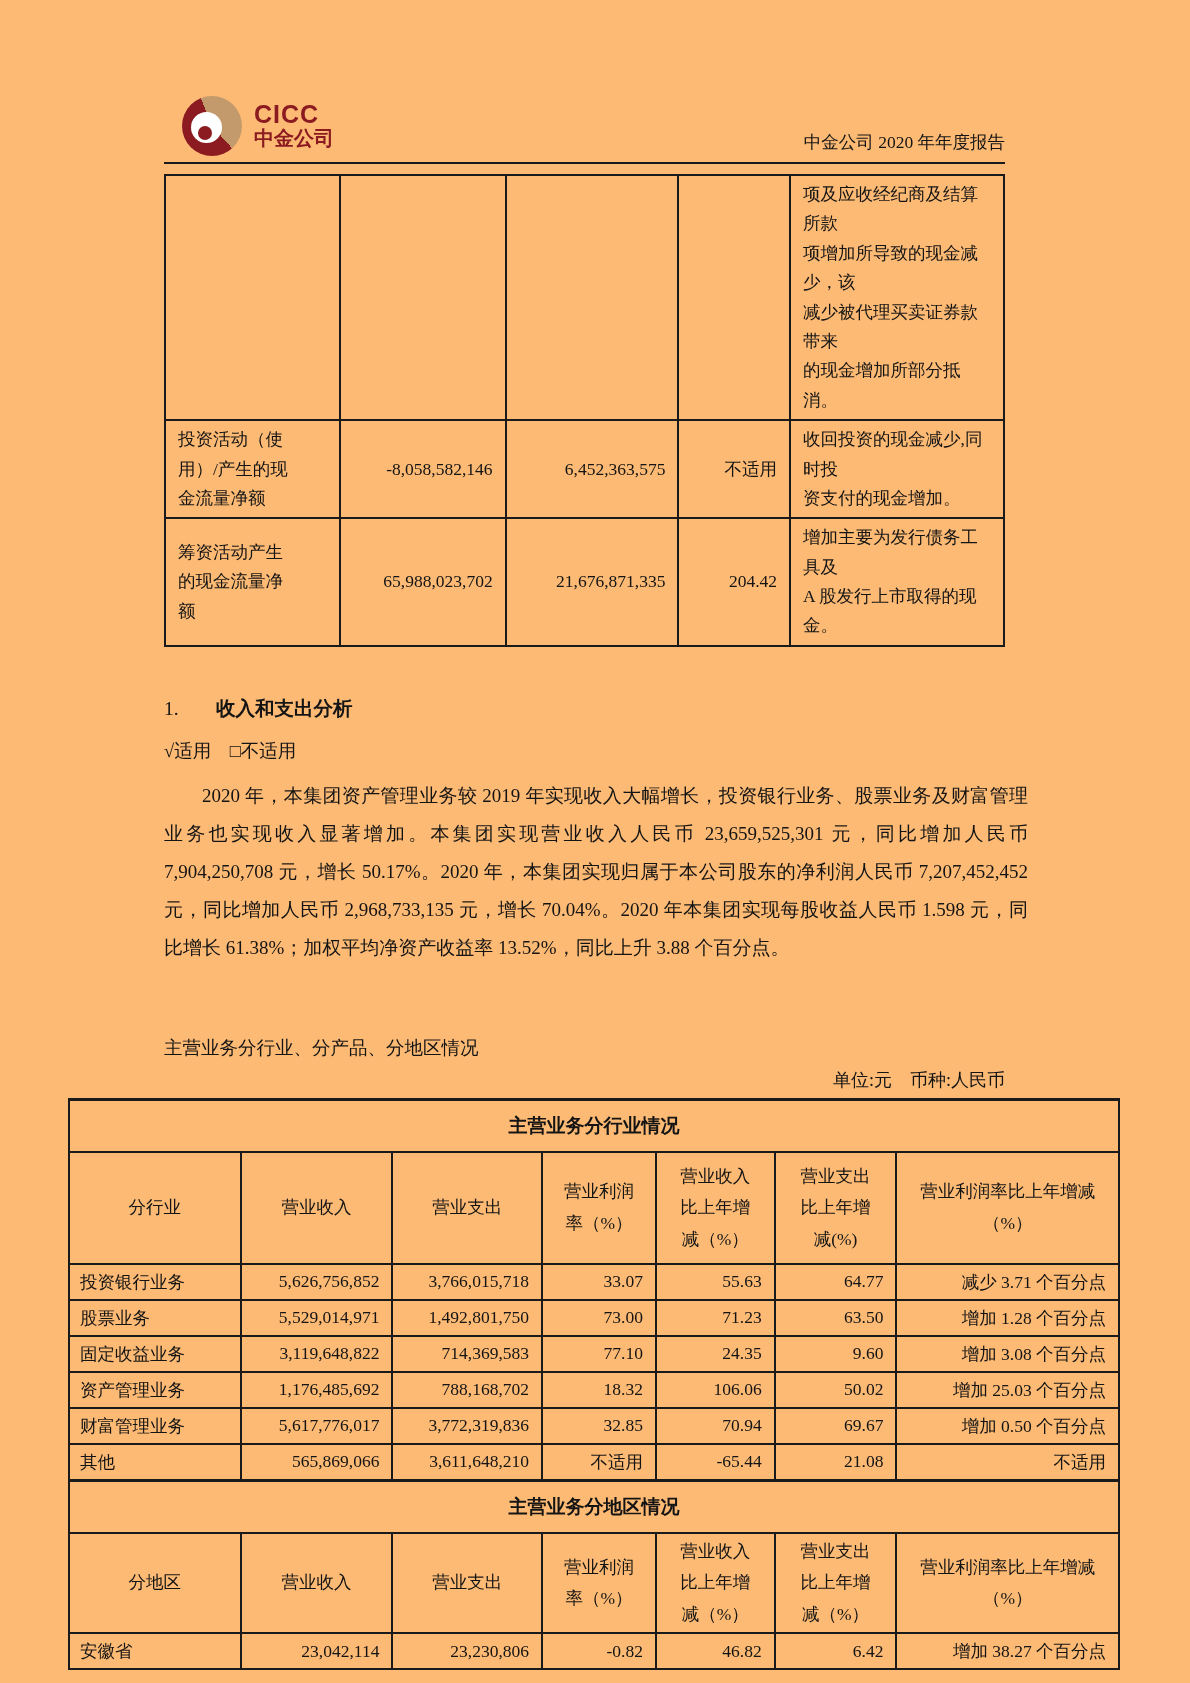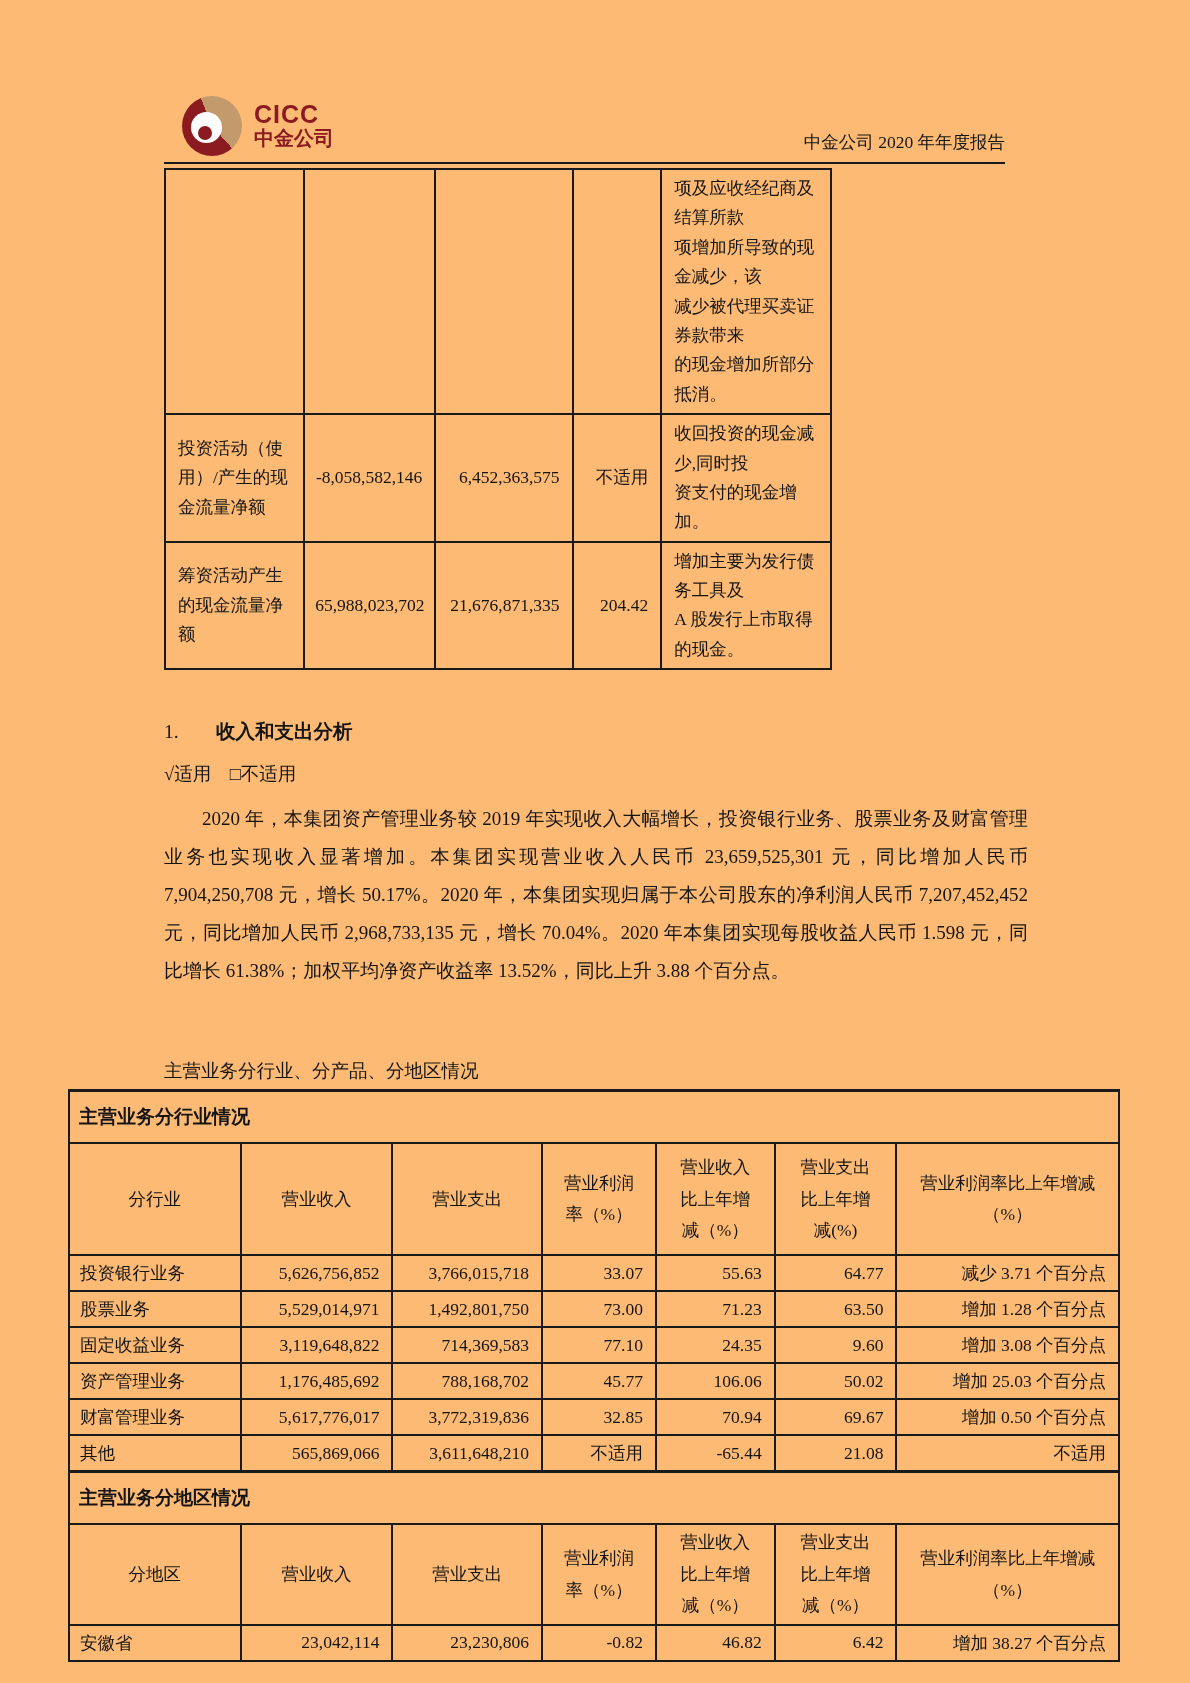--- a/index.html
+++ b/index.html
@@ -19,38 +19,38 @@
                border-radius:50%; background:#ffffff; }
   .logo-mark::before { content:""; position:absolute; left:16px; top:30px; width:14px; height:14px;
                border-radius:50%; background:#8b1b21; z-index:1; }
   .logo-latin   { font-family:"Liberation Sans","DejaVu Sans",sans-serif; font-weight:bold;
                   font-size:25px; line-height:1.0; color:#8b1b21; letter-spacing:1px; }
   .logo-chinese { font-family:"Liberation Sans","DejaVu Sans",sans-serif; font-weight:bold;
                   font-size:20px; line-height:1.15; color:#8b1b21; }
   .report-title { font-size:17.5px; padding-bottom:2px; }
   
   table { border-collapse:collapse; table-layout:fixed; }
-  .cashflow { width:668px; margin-left:96px; margin-top:4px; font-size:17.5px; }
+  .cashflow { width:841px; margin-left:96px; margin-top:10px; font-size:17.5px; }
   .cashflow td { border:2px solid #1a1a1a; vertical-align:middle; padding:4px 10px; line-height:1.68; }
   .cashflow .label  { white-space:pre-line; text-align:justify; padding-left:12px; }
   .cashflow .num    { text-align:right; padding-right:12px; }
   .cashflow .remark { white-space:pre-line; padding-left:12px; }
   
   .sec-head { margin:48px 0 0 96px; font-size:19.5px; }
   .sec-head .no { display:inline-block; width:52px; font-weight:normal; }
   .sec-head .ttl { font-weight:bold; font-family:"Liberation Sans","DejaVu Sans",sans-serif; }
   .applic { margin:16px 0 0 96px; font-size:18.5px; }
   .body-para { margin:14px 0 0 96px; width:864px; font-size:19px; line-height:38px;
                text-align:justify; text-indent:2em; }
   .subtitle { margin:68px 0 0 96px; font-size:18.5px; }
   .unit-note { margin:8px 0 0 96px; width:841px; text-align:right; font-size:18px; }
   
   .main-table { width:1052px; margin-top:6px; font-size:17.5px; }
   .main-table th, .main-table td { border:2px solid #1a1a1a; padding:2px 9px; }
-  .main-table .band td { font-weight:bold; font-size:19px; text-align:left; height:46px;
+  .main-table .band td { font-weight:bold; font-size:19px; text-align:center; height:46px;
                          border-top:3px solid #1a1a1a; border-bottom:2.5px solid #1a1a1a;
                          font-family:"Liberation Sans","DejaVu Sans",sans-serif; }
   .main-table .hdr th { font-weight:normal; text-align:center; vertical-align:middle;
                         white-space:pre-line; line-height:1.8; }
   .main-table .hdr.h1 th { height:106px; }
   .main-table .hdr.h2 th { height:86px; }
   .main-table tr.datarow td { height:30px; }
   .main-table td.c1 { text-align:left; padding-left:10px; }
   .main-table td.num { text-align:right; padding-right:12px; }
 </style>
@@ -114,20 +114,21 @@
 
   <div class="sec-head">
     <span class="no">1.</span><span class="ttl">收入和支出分析</span>
   </div>
 
   <div class="applic">√适用　□不适用</div>
 
   <p class="body-para">2020 年，本集团资产管理业务较 2019 年实现收入大幅增长，投资银行业务、股票业务及财富管理业务也实现收入显著增加。本集团实现营业收入人民币 23,659,525,301 元，同比增加人民币 7,904,250,708 元，增长 50.17%。2020 年，本集团实现归属于本公司股东的净利润人民币 7,207,452,452 元，同比增加人民币 2,968,733,135 元，增长 70.04%。2020 年本集团实现每股收益人民币 1.598 元，同比增长 61.38%；加权平均净资产收益率 13.52%，同比上升 3.88 个百分点。</p>
 
   <div class="subtitle">主营业务分行业、分产品、分地区情况</div>
+  <div class="unit-note">单位:元　币种:人民币</div>
 
   <table class="main-table">
     <colgroup>
       <col style="width:16.35%">
         <col style="width:14.45%">
         <col style="width:14.26%">
       <col style="width:10.84%">
         <col style="width:11.31%">
         <col style="width:11.60%">
         <col style="width:21.19%">
@@ -175,21 +176,21 @@
         <td class="num">714,369,583</td>
         <td class="num">77.10</td>
         <td class="num">24.35</td>
         <td class="num">9.60</td>
         <td class="num">增加 3.08 个百分点</td>
       </tr>
       <tr class="datarow">
         <td class="c1">资产管理业务</td>
         <td class="num">1,176,485,692</td>
         <td class="num">788,168,702</td>
-        <td class="num">45.77</td>
+        <td class="num">18.32</td>
         <td class="num">106.06</td>
         <td class="num">50.02</td>
         <td class="num">增加 25.03 个百分点</td>
       </tr>
       <tr class="datarow">
         <td class="c1">财富管理业务</td>
         <td class="num">5,617,776,017</td>
         <td class="num">3,772,319,836</td>
         <td class="num">32.85</td>
         <td class="num">70.94</td>

